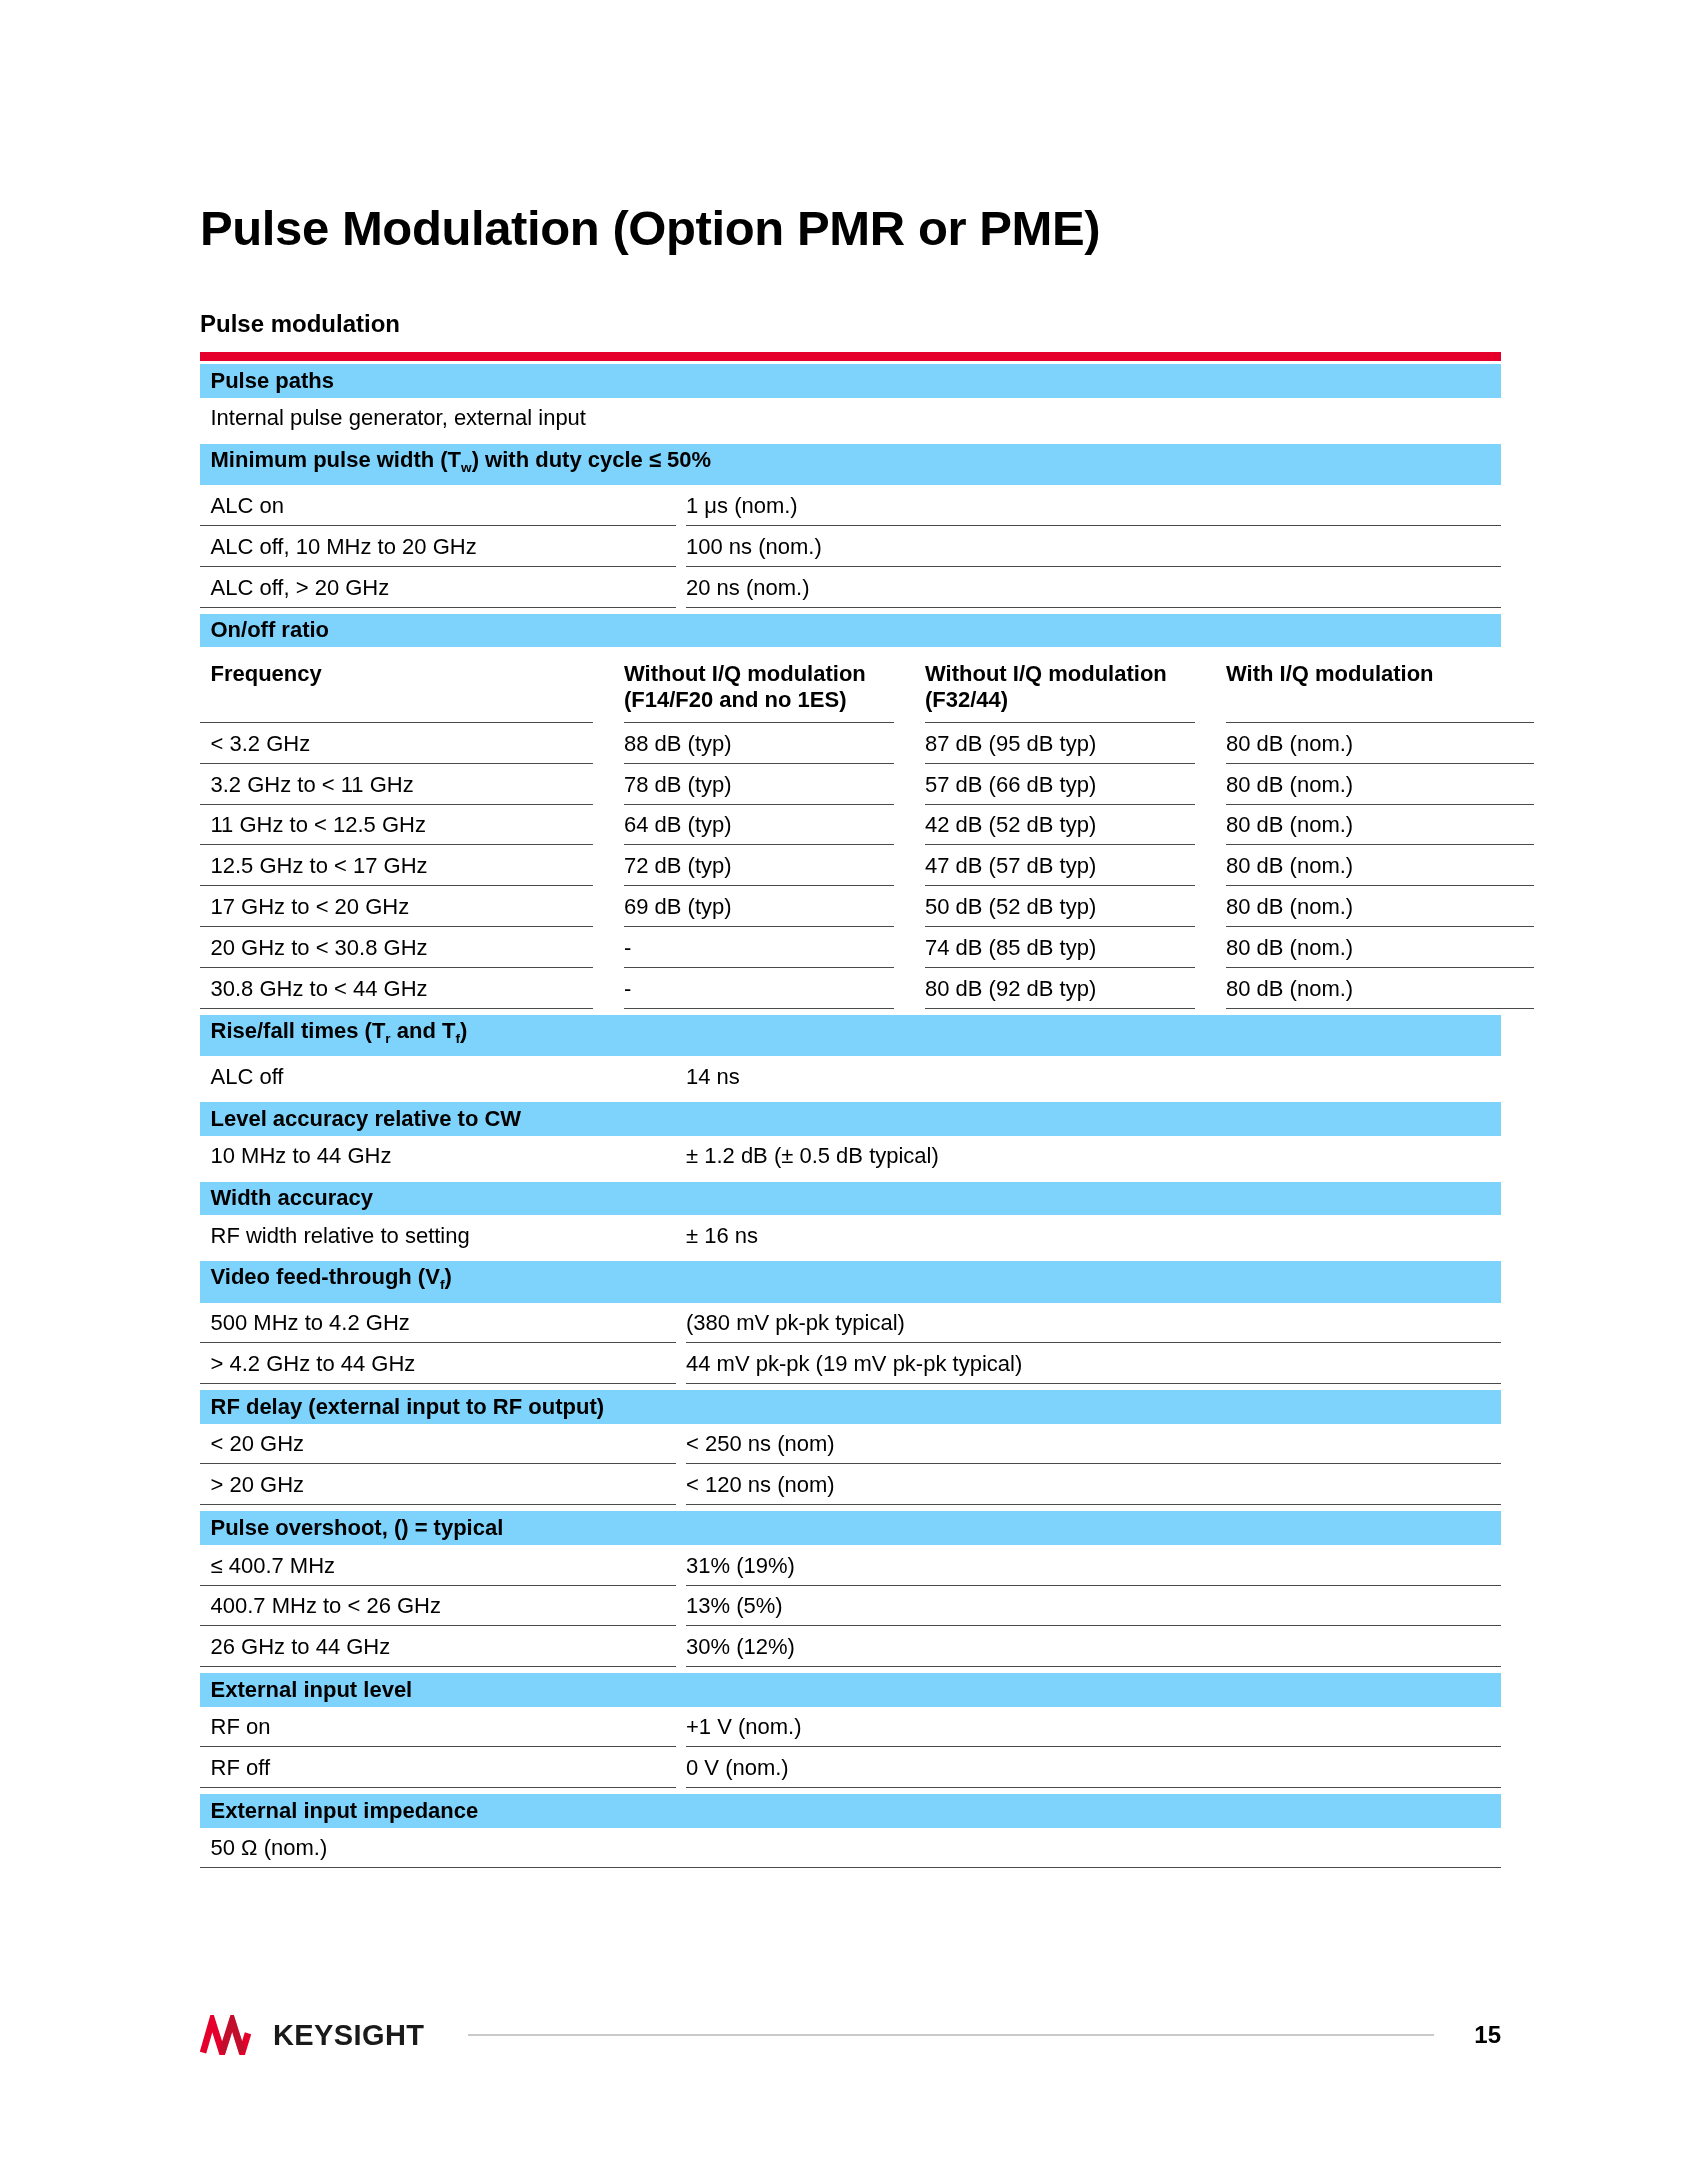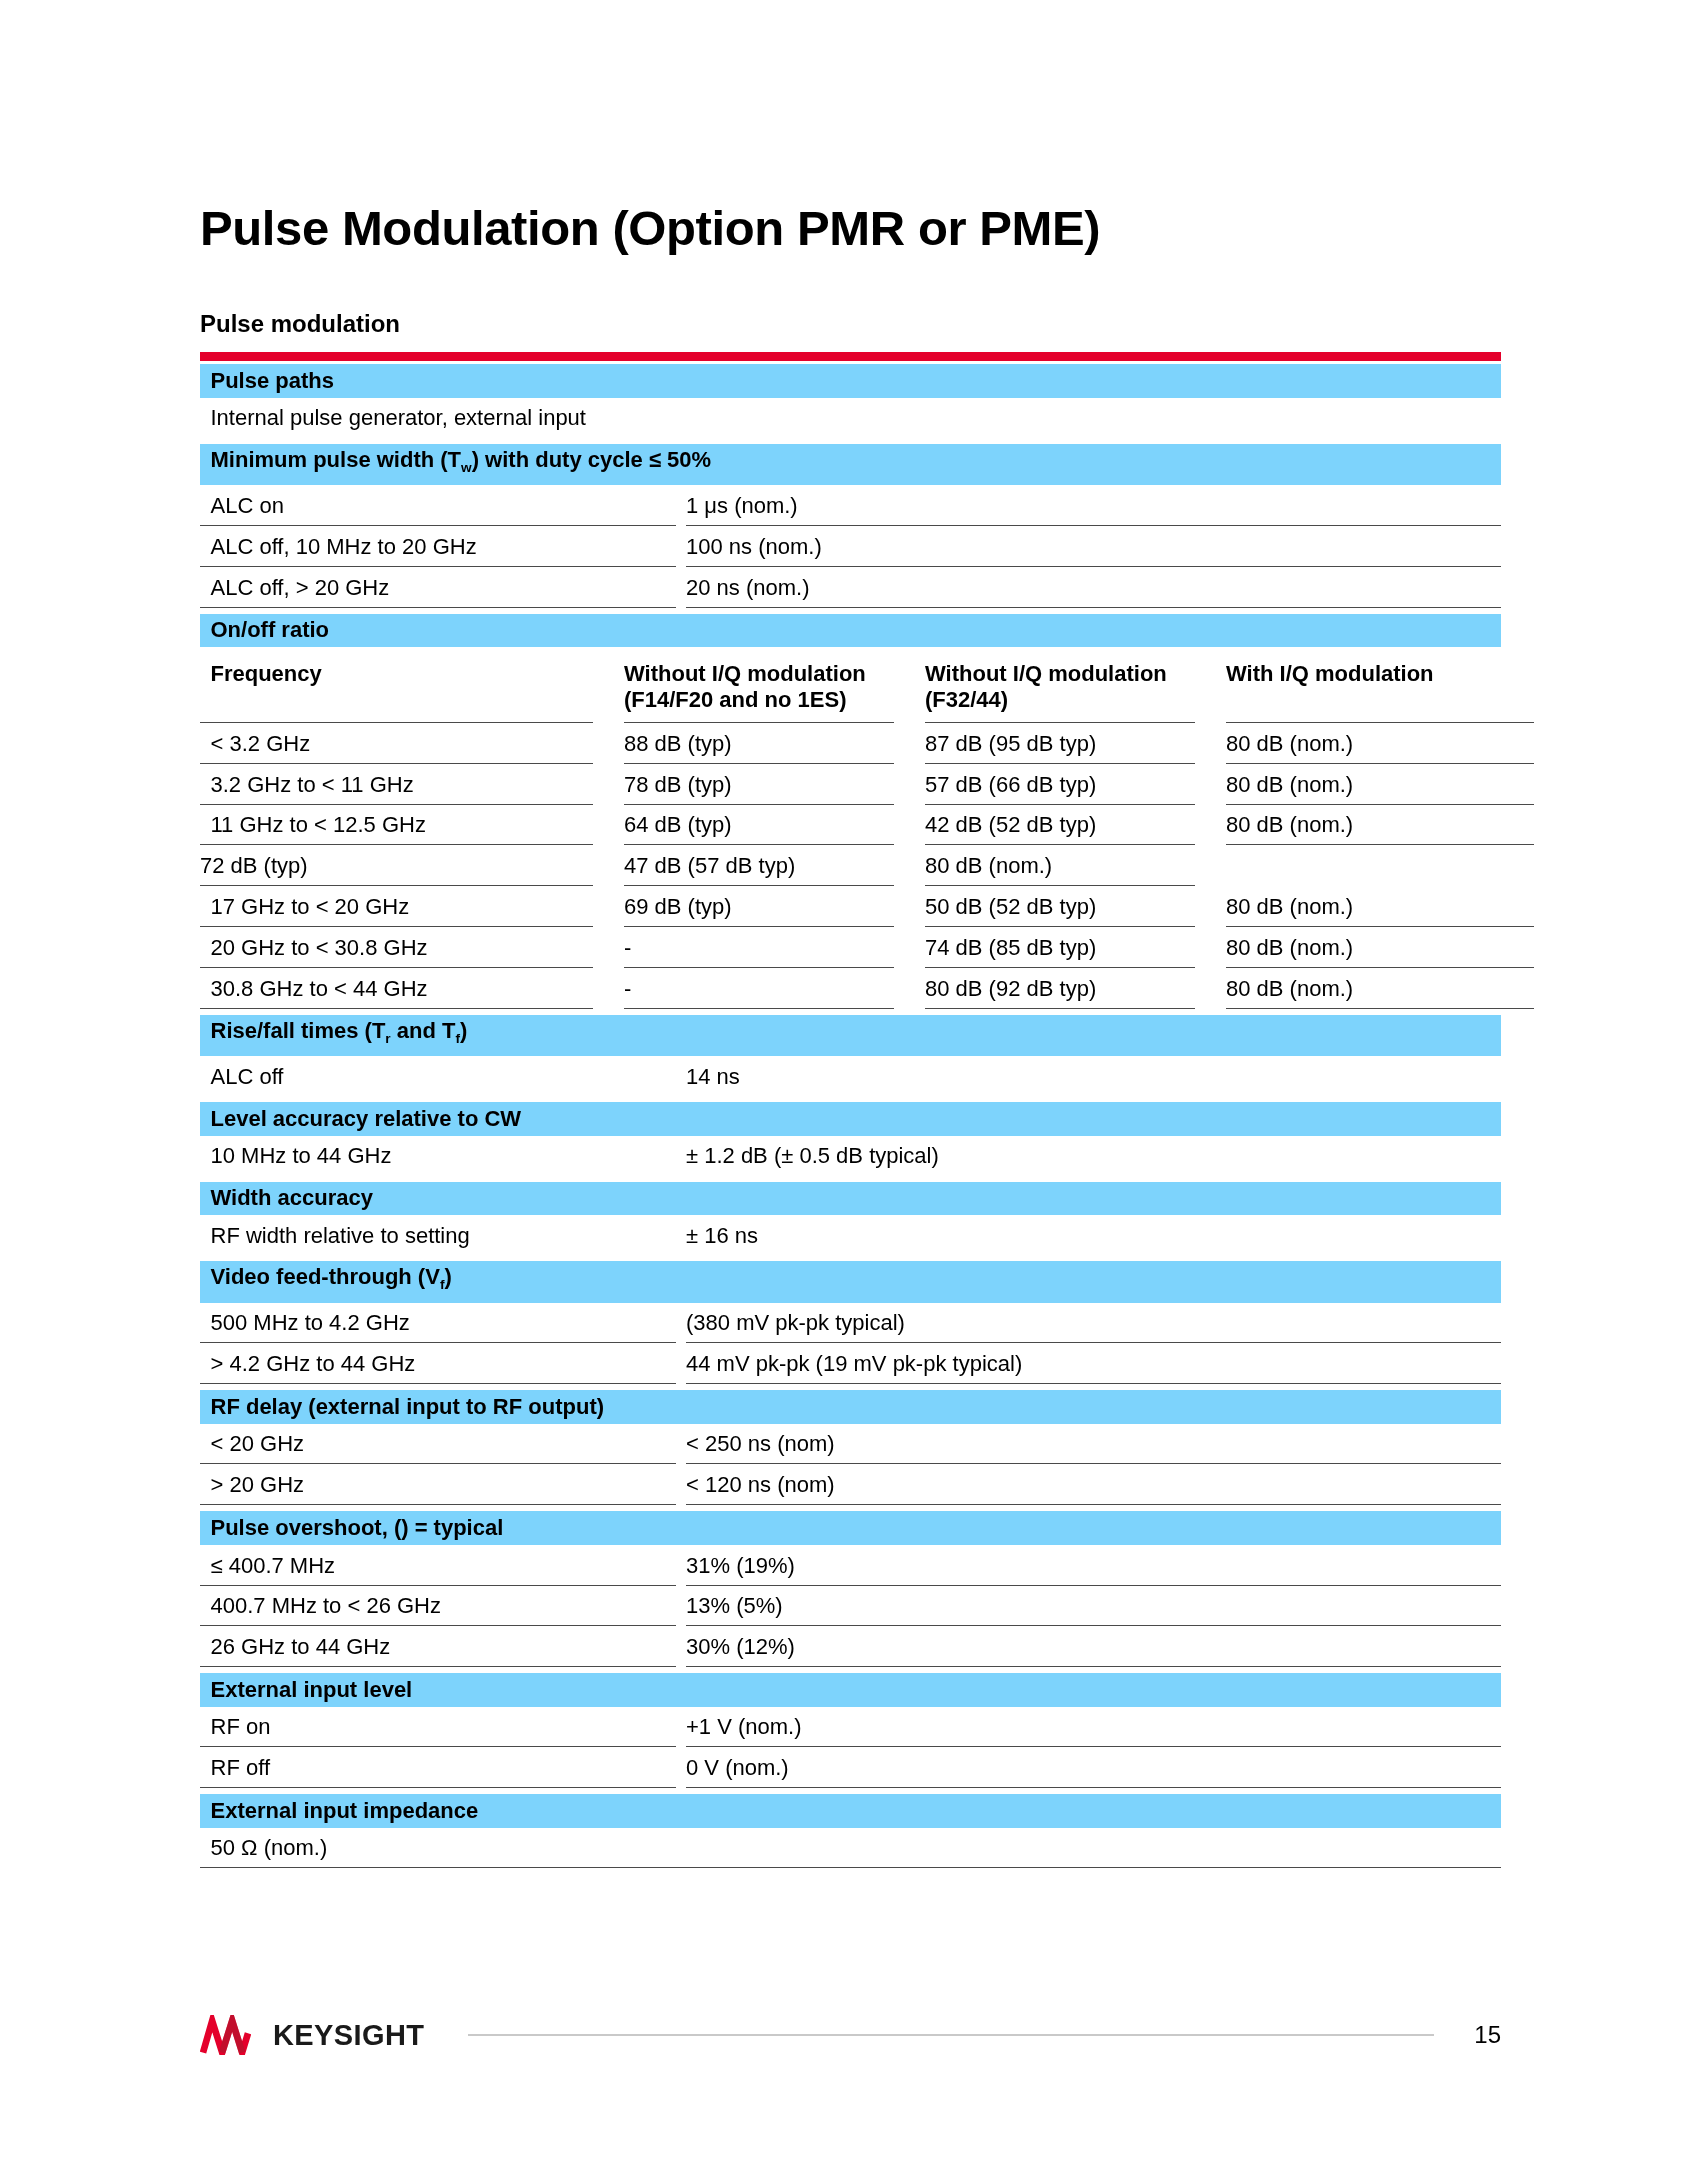--- a/index.html
+++ b/index.html
@@ -90,21 +90,21 @@
     letter-spacing: 0.4px;
     color: #1a1a1a;
     margin-left: 22px;
   }
   .rule {
     flex: 1;
     height: 1.8px;
     background: #c9c9c9;
     margin: 0 40px 0 44px;
   }
-  .pagenum { font-size: 24px; font-weight: 400; }
+  .pagenum { font-size: 24px; font-weight: 700; }
 </style>
 </head>
 <body>
 
 <div class="content">
 
   <h1 class="title">Pulse Modulation (Option PMR or PME)</h1>
   <div class="subtitle">Pulse modulation</div>
 
   <div class="spec-table">
@@ -161,20 +161,21 @@
       <div class="gcell">57 dB (66 dB typ)</div>
       <div class="gcell">80 dB (nom.)</div>
     </div>
     <div class="grid">
       <div class="gcell first">11 GHz to &lt; 12.5 GHz</div>
       <div class="gcell">64 dB (typ)</div>
       <div class="gcell">42 dB (52 dB typ)</div>
       <div class="gcell">80 dB (nom.)</div>
     </div>
     <div class="grid">
+      <div class="gcell first">12.5 GHz to &lt; 17 GHz</div>
       <div class="gcell">72 dB (typ)</div>
       <div class="gcell">47 dB (57 dB typ)</div>
       <div class="gcell">80 dB (nom.)</div>
     </div>
     <div class="grid">
       <div class="gcell first">17 GHz to &lt; 20 GHz</div>
       <div class="gcell">69 dB (typ)</div>
       <div class="gcell">50 dB (52 dB typ)</div>
       <div class="gcell">80 dB (nom.)</div>
     </div>

